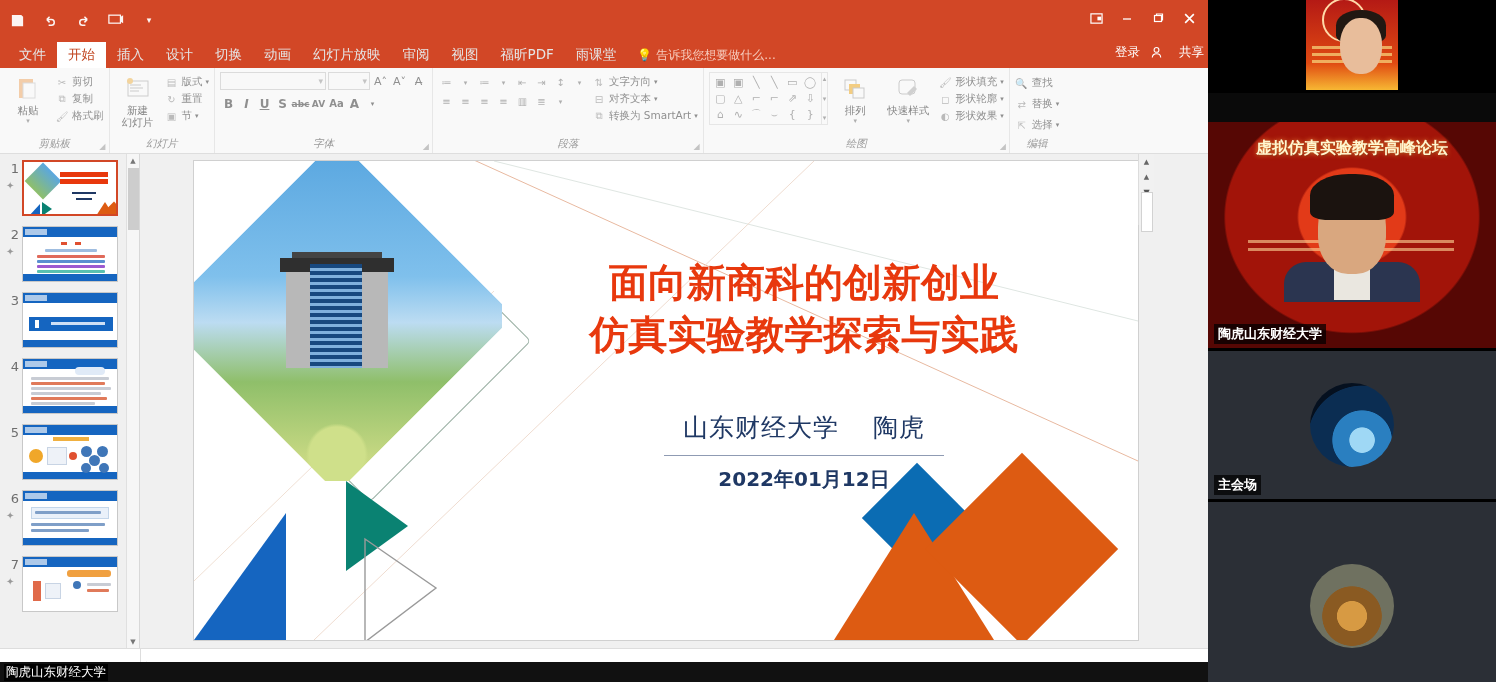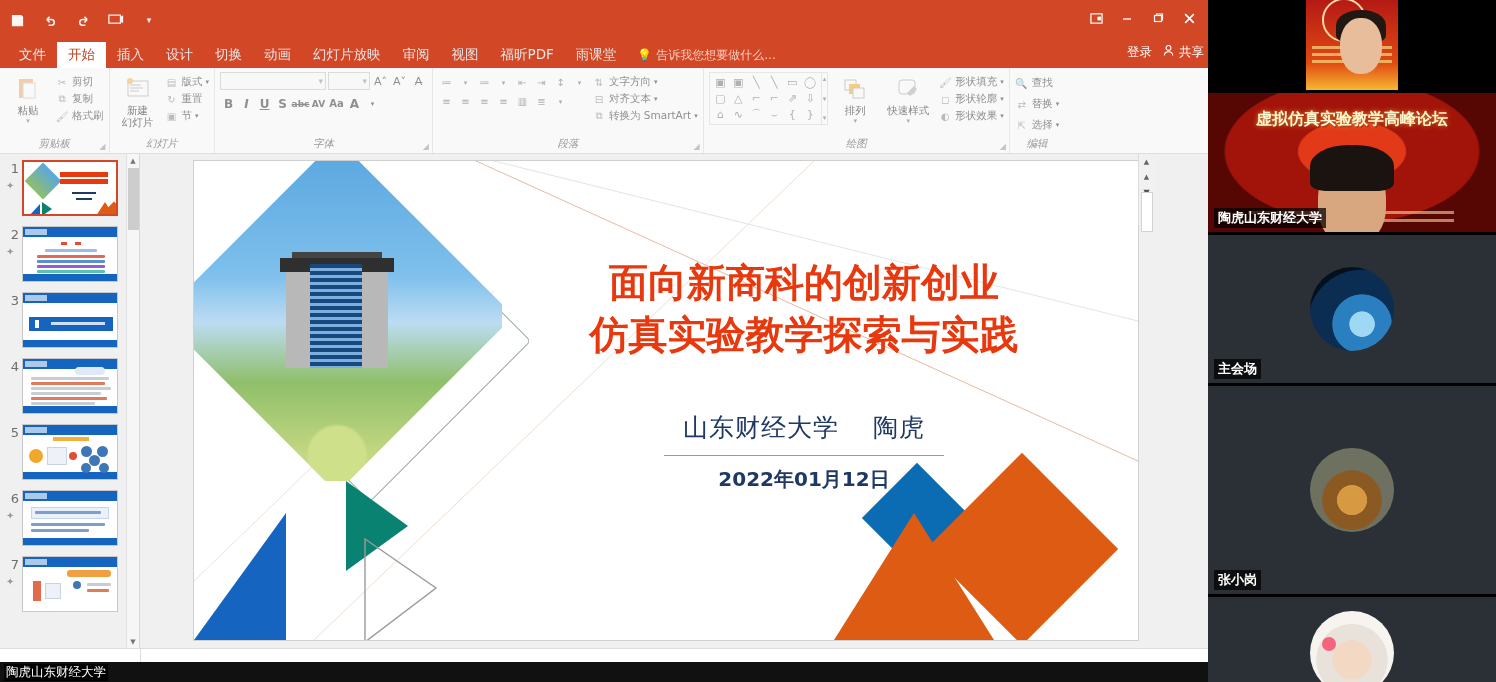--- a/index.html
+++ b/index.html
@@ -29,21 +29,21 @@
   .tabsrow { position: relative; height: 26px; background: #d24726; display: flex; align-items: flex-end;
              padding-left: 8px; }
   .tab { height: 26px; padding: 0 11px; color: #e5e5e5; font-size: 13.5px; display: flex; align-items: center;
          white-space: nowrap; }
   .tab.active { background: #fff; color: #c0441f; }
   .tellme { display: flex; align-items: center; gap: 4px; color: #f7cdbe; font-size: 12px;
             margin-left: 10px; height: 26px; }
   .tellme .bulb { font-size: 12px; }
   .loginshare { position: absolute; right: 4px; top: 2px; display: flex; align-items: center; gap: 10px; }
   .loginshare span { color: #fff; font-size: 12.5px; white-space: nowrap; }
-  .loginshare .share { display: flex; align-items: flex-start; gap: 4px; }
+  .loginshare .share { display: flex; align-items: center; gap: 16px; }
 
   
   .ribbon { position: relative; height: 86px; background: #fff; border-bottom: 1px solid #d4d4d4;
             display: flex; align-items: stretch; opacity: .62; }
   .grp { position: relative; display: flex; flex-direction: column; align-items: center;
          padding: 2px 5px 0 5px; border-right: 1px solid #e3e3e3; }
   .grp .gbody { flex: 1; display: flex; align-items: flex-start; gap: 4px; padding-top: 2px; }
   .grp .glabel { font-size: 10.5px; color: #666; padding-bottom: 2px; white-space: nowrap; font-style: italic; }
   .bigbtn { display: flex; flex-direction: column; align-items: center; width: 46px; padding-top: 2px; }
   .bigbtn .ic { width: 30px; height: 30px; display: flex; align-items: center; justify-content: center; }
@@ -190,21 +190,21 @@
                 background: linear-gradient(#b01515, #e04a12 72%, #f7b733); }
   .vtop .seal { position: absolute; left: 16px; top: 4px; width: 44px; height: 44px; border-radius: 50%;
                 border: 2px solid #ffd9a8; }
   .vtop .face { position: absolute; left: 34px; top: 24px; width: 42px; height: 56px; border-radius: 46%;
                 background: #e8bd9b; }
   .vtop .hair { position: absolute; left: 30px; top: 16px; width: 50px; height: 32px; border-radius: 48% 48% 20% 20%;
                 background: #221812; }
   .vtop .txt { position: absolute; left: 6px; top: 52px; width: 80px; height: 30px; }
   .vtop .txt i { display: block; height: 3px; background: #f5d07a; opacity: .75; margin-bottom: 4px; }
 
-  .vmain { position: relative; width: 288px; height: 139px; background: #000; overflow: hidden; }
+  .vmain { position: relative; width: 288px; height: 226px; background: #000; overflow: hidden; margin-top: 29px; }
   .vmain .bg { position: absolute; inset: 0;
                background: radial-gradient(ellipse at 50% 42%, #e23a18 0 26%, #a21409 27% 62%, #560704 63% 100%),
                            linear-gradient(#7a0d06, #c72f10 74%, #f2a43a 100%); }
   .vmain .banner { position: absolute; left: 0; right: 0; top: 16px; text-align: center; color: #fff7d0;
                    font-size: 16px; font-weight: bold; text-shadow: 0 0 5px #ff9a3c, 1px 1px 2px #6b0d03; }
   .vmain .subl { position: absolute; left: 40px; top: 118px; width: 206px; }
   .vmain .subl i { display: block; height: 3px; background: #ffd79a; opacity: .6; margin-bottom: 5px; }
   .vmain .head { position: absolute; left: 50%; top: 52px; transform: translateX(-50%);
                  width: 92px; height: 118px; }
   .vmain .head .hair2 { position: absolute; left: 4px; top: 0; width: 84px; height: 46px;

